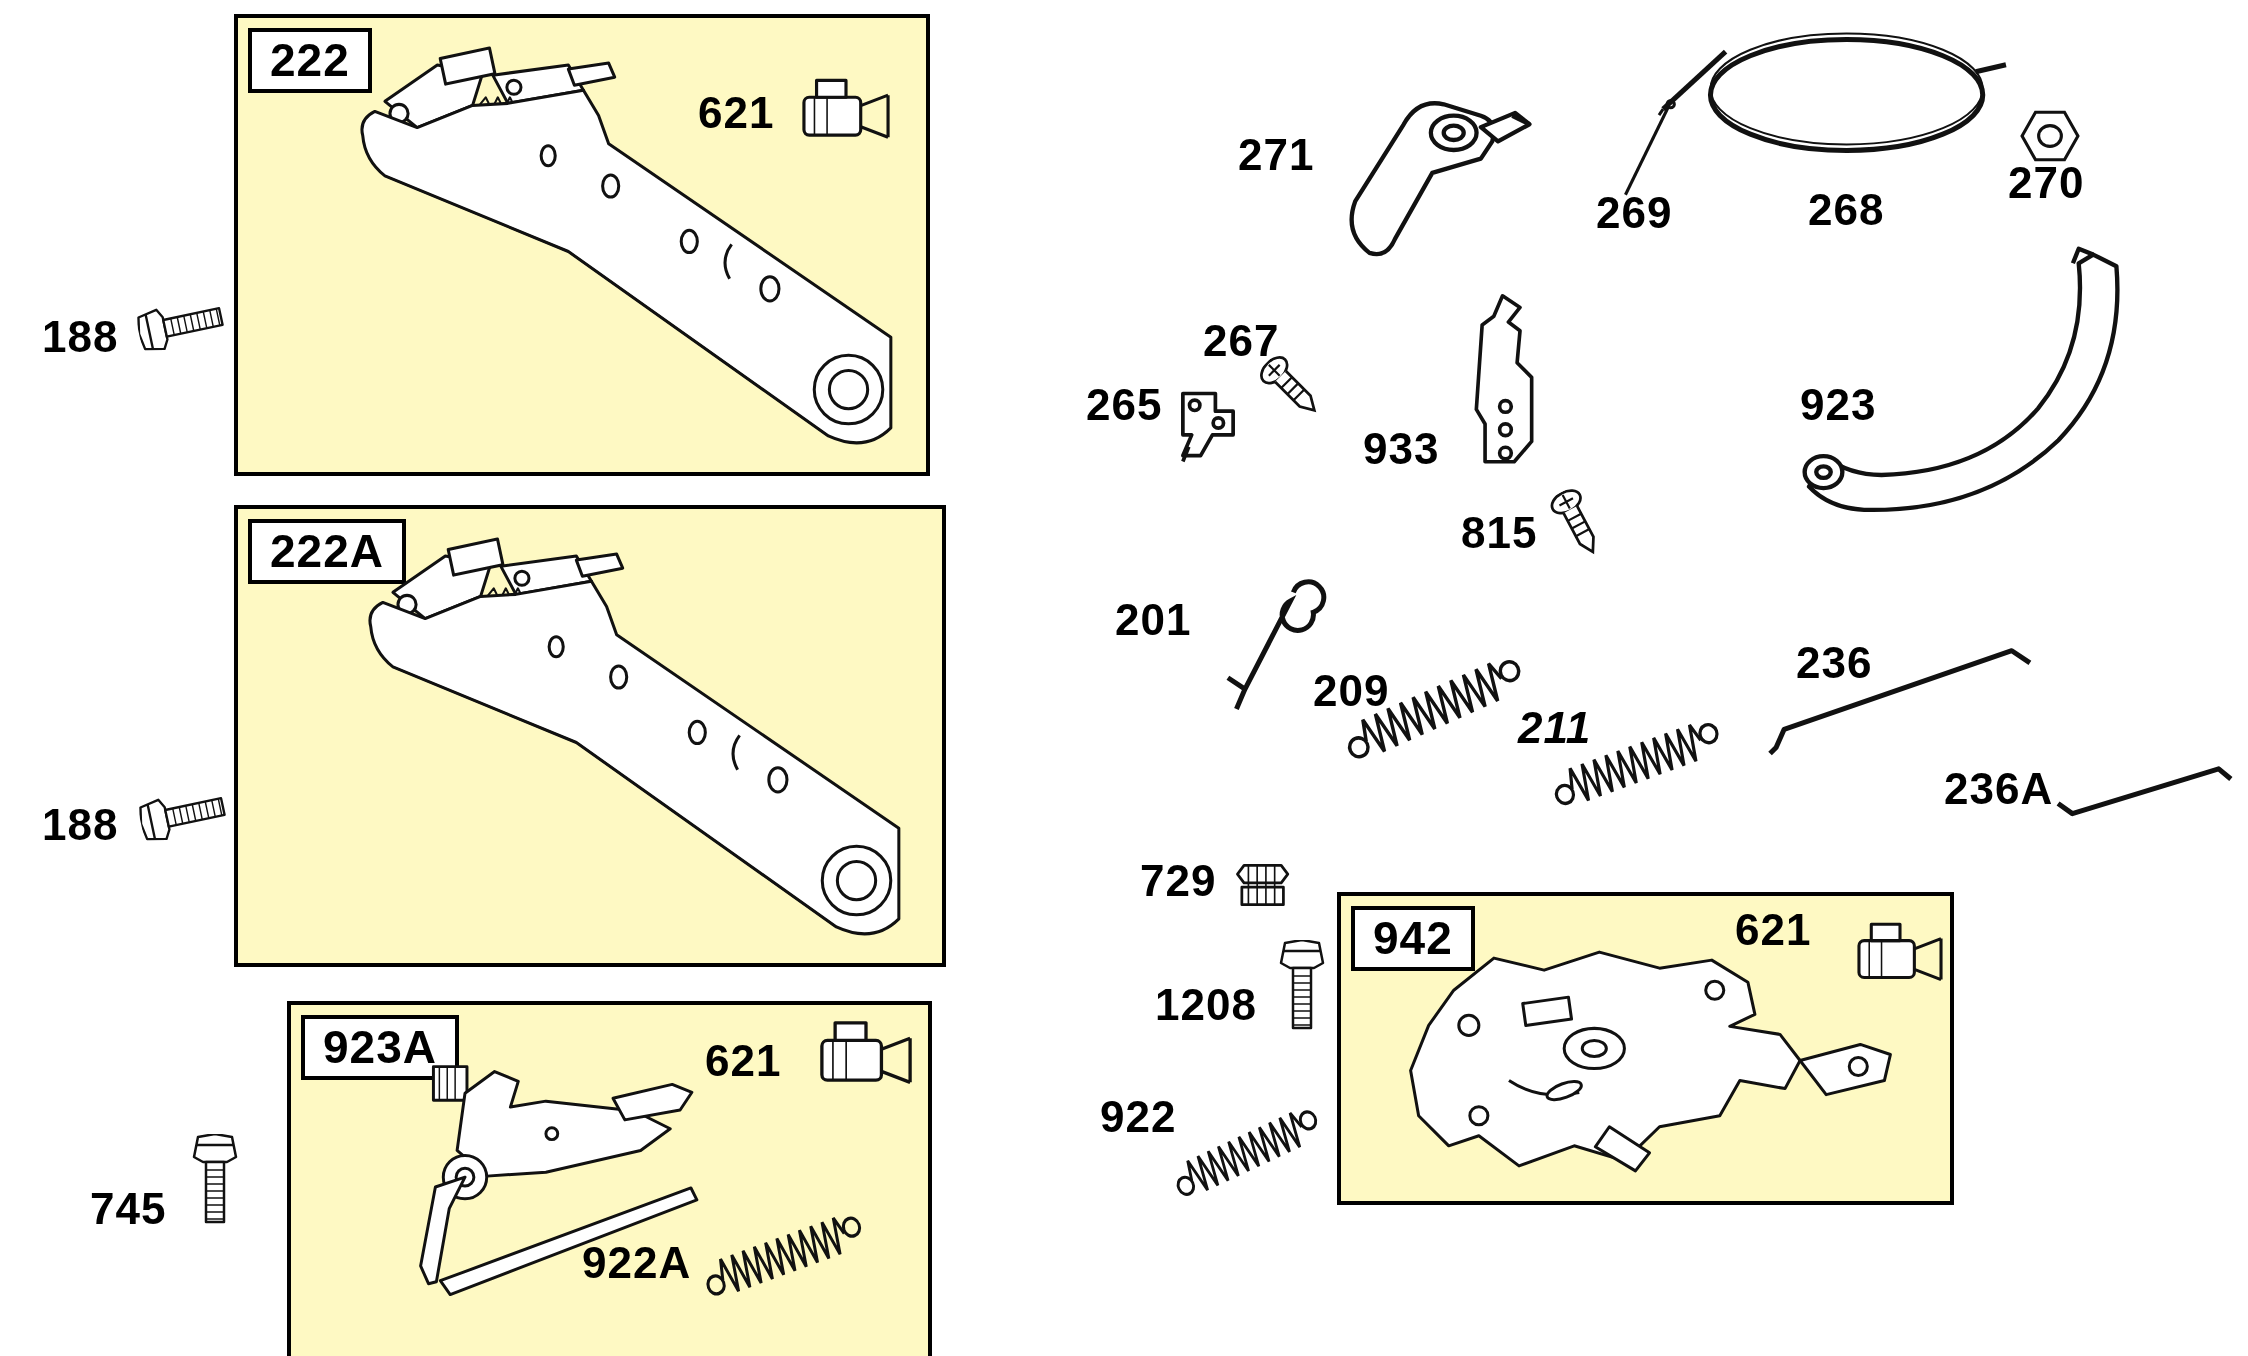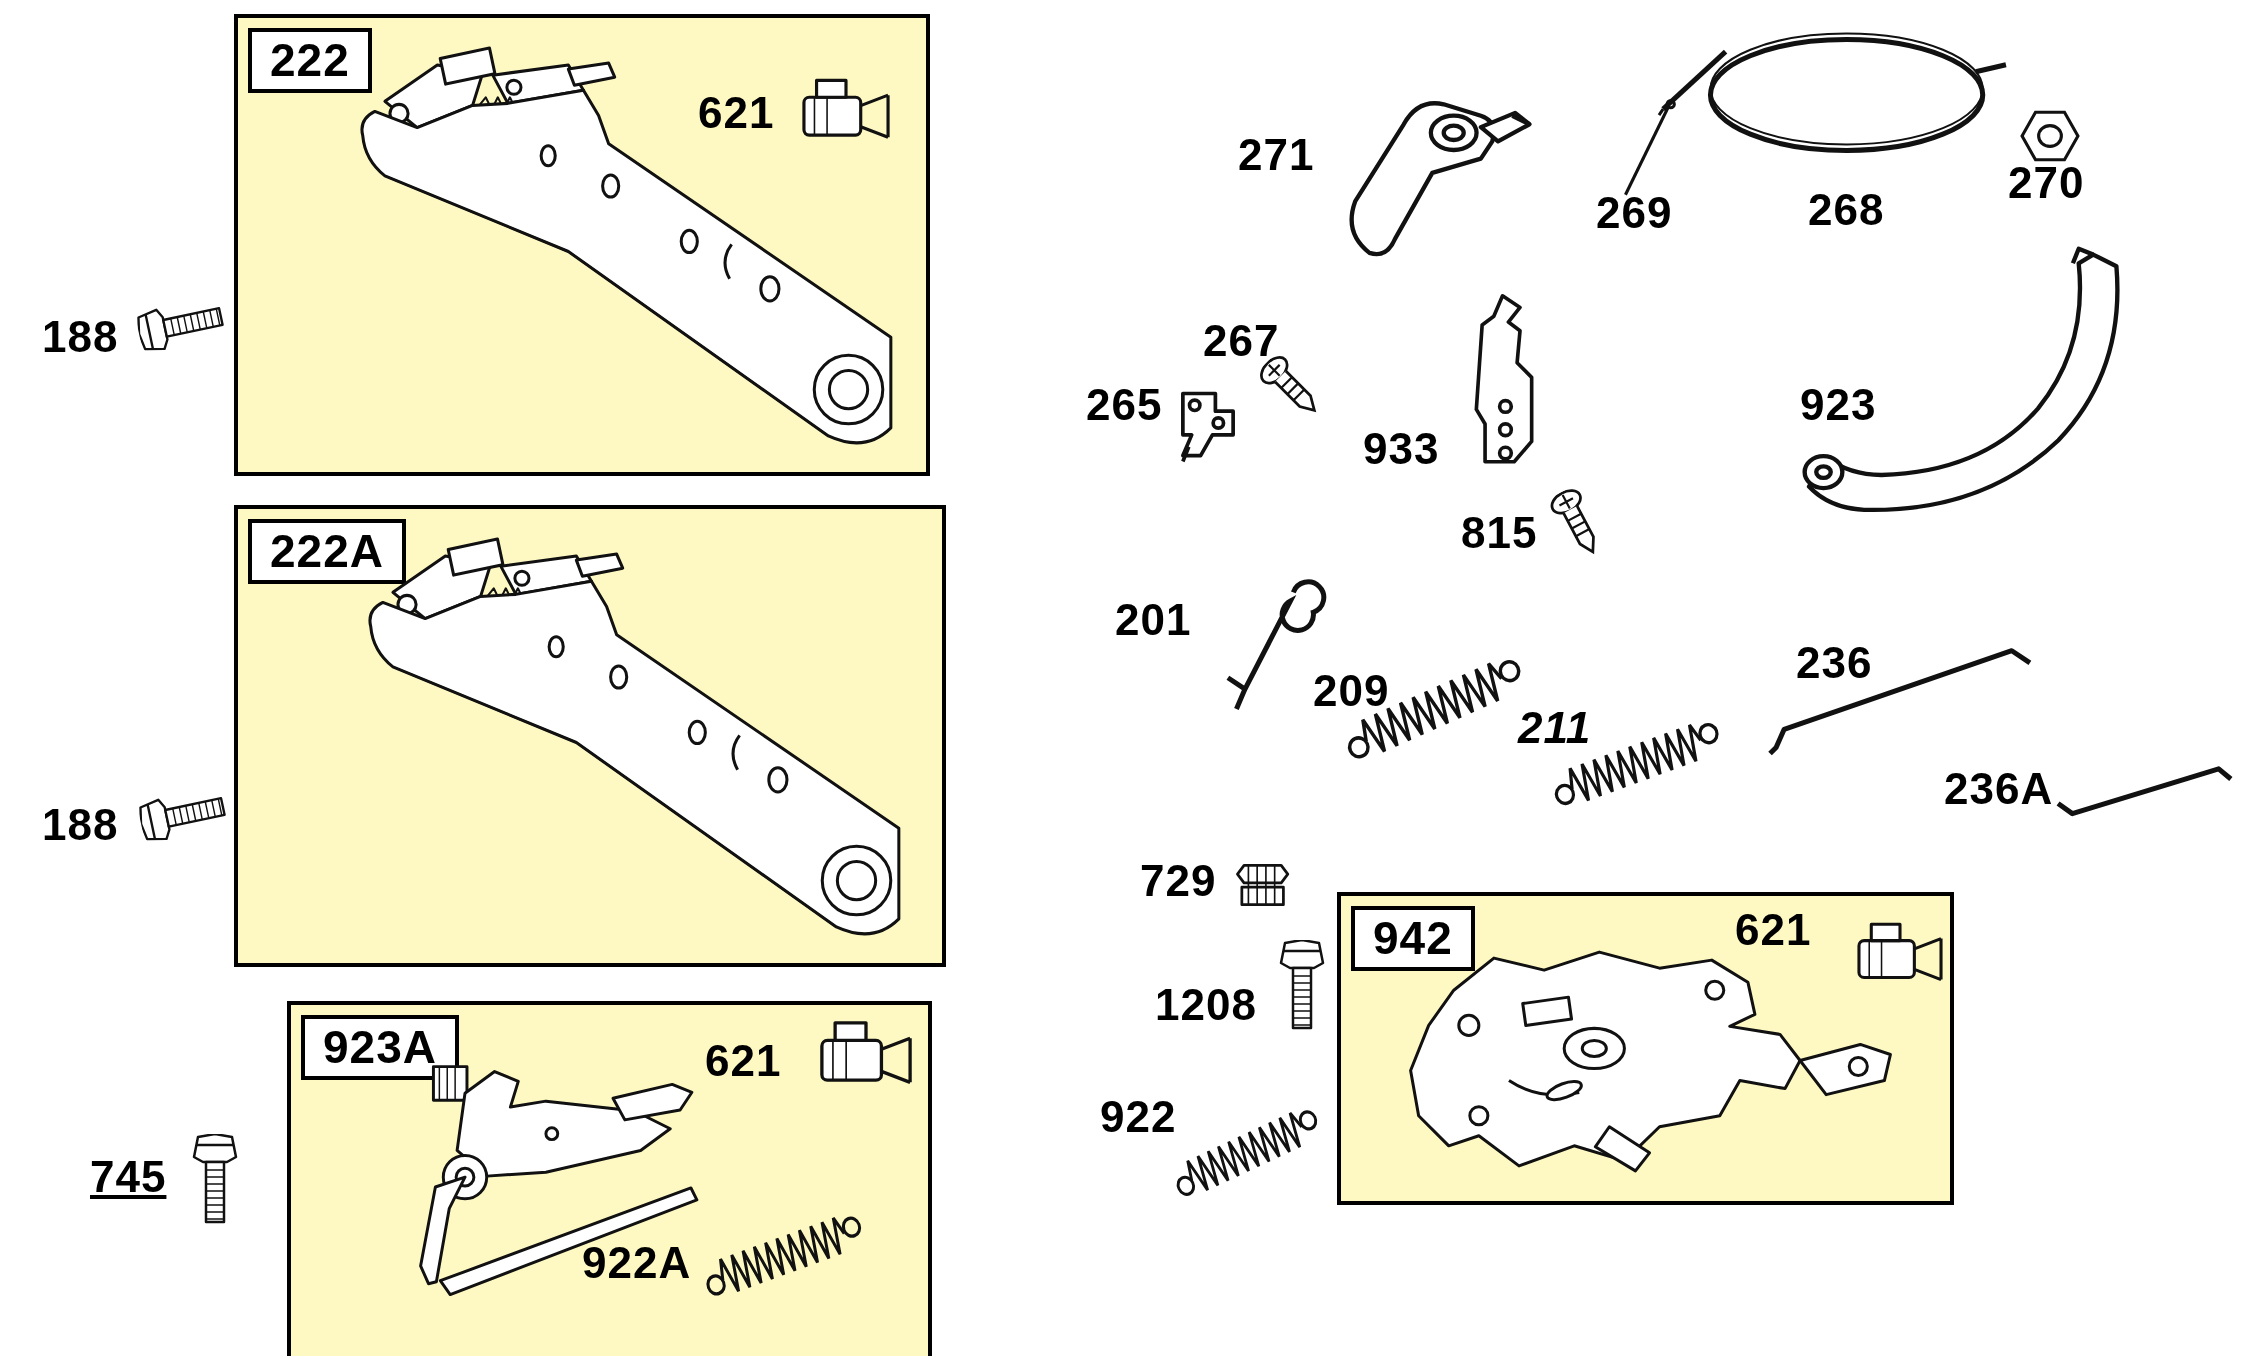--- a/index.html
+++ b/index.html
@@ -134,21 +134,21 @@
     <svg viewBox="0 0 100 48">
       <g stroke="#111" stroke-width="2.5" fill="#fff" stroke-linejoin="round">
         <polygon points="3,7 23,3 28,12 28,36 23,45 3,41 0,24"></polygon>
         <line x1="11" y1="5" x2="11" y2="43"></line>
         <rect x="28" y="15" width="60" height="18"></rect>
         <path d="M36,15 v18 M43,15 v18 M50,15 v18 M57,15 v18 M64,15 v18 M71,15 v18 M78,15 v18 M85,15 v18" stroke-width="1.5" fill="none"></path>
       </g>
     </svg>
   </div>
 
-  <div class="plabel" style="left:90px;top:1152px;text-decoration:underline;">745</div>
+  <div class="plabel" style="left:90px;top:1184px;">745</div>
   <div class="part" style="left:165px;top:1160px;width:100px;height:48px;transform:rotate(90deg);">
     <svg viewBox="0 0 100 48">
       <g stroke="#111" stroke-width="2.5" fill="#fff" stroke-linejoin="round">
         <polygon points="3,7 23,3 28,12 28,36 23,45 3,41 0,24"></polygon>
         <line x1="11" y1="5" x2="11" y2="43"></line>
         <rect x="28" y="15" width="60" height="18"></rect>
         <path d="M36,15 v18 M43,15 v18 M50,15 v18 M57,15 v18 M64,15 v18 M71,15 v18 M78,15 v18 M85,15 v18" stroke-width="1.5" fill="none"></path>
       </g>
     </svg>
   </div>

